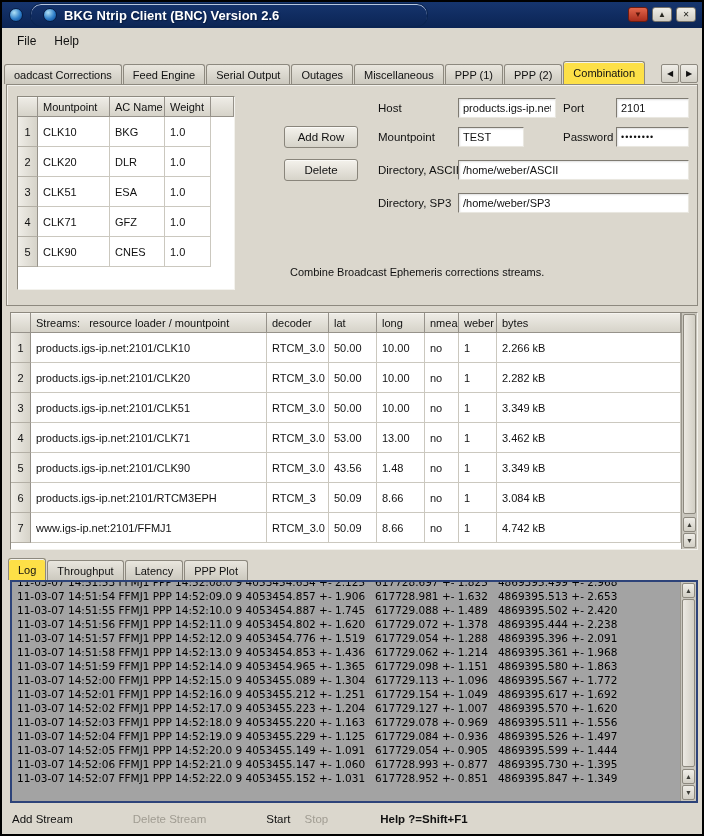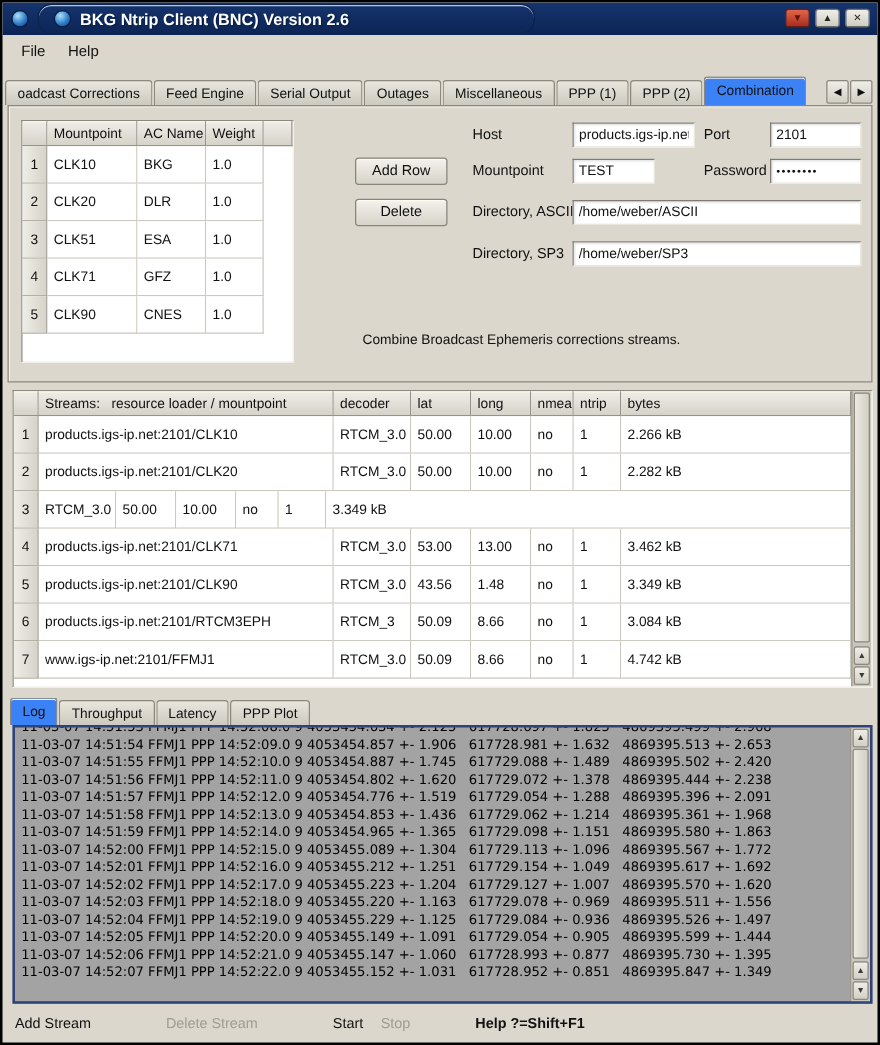--- a/index.html
+++ b/index.html
@@ -34,21 +34,21 @@
   .menu-item { padding:3px 9px; }
   .sunken { border:1px solid; border-color:#8d897f #f3f2ed #f3f2ed #8d897f; }
   
   .tabbar { position:absolute; display:flex; align-items:flex-end; overflow:hidden; z-index:3; }
   .tabbar.main { left:2px; top:59px; right:42px; height:23px; }
   .tabbar.bottom { left:6px; top:556px; height:22px; }
   .tab { height:20px; display:flex; align-items:center; padding:0 9px; margin-right:1px;
     white-space:nowrap; font-size:11px;
     background:linear-gradient(#e9e6de,#ccc9bf); border:1px solid #8d897f; border-bottom:none;
     border-radius:3px 3px 0 0; }
-  .tab.active { height:23px; background:#3b82f6; box-shadow:inset 0 1px 0 #f3f2ed; }
+  .tab.active { height:23px; background:#fde047; box-shadow:inset 0 1px 0 #f3f2ed; }
   .tabbar.bottom .tab.active { height:22px; }
   .tab-scroll { position:absolute; right:4px; top:62px; display:flex; gap:1px; z-index:4; }
   .scroll-btn { width:18px; height:19px; display:flex; align-items:center; justify-content:center;
     font-size:8px; background:linear-gradient(#efede7,#d2cfc5); border:1px solid #8d897f; border-radius:2px; }
   
   .pane { position:absolute; left:4px; top:82px; right:4px; height:222px;
     background:#dbd7cd; border:1px solid #8d897f; box-shadow:inset 1px 1px 0 #f3f2ed; z-index:2; }
   .combo-frame { position:absolute; left:10px; top:11px; width:218px; height:194px;
     background:#fff; }
   .hdr-cell { background:linear-gradient(#efede7,#d6d3c9); border-right:1px solid #96928a;
@@ -221,21 +221,21 @@
 
   <div class="streams-frame">
     <div class="streams-body">
       <div class="thead">
         <div class="hdr-cell sc0"></div>
         <div class="hdr-cell sc1">Streams:   resource loader / mountpoint</div>
         <div class="hdr-cell sc2">decoder</div>
         <div class="hdr-cell sc3">lat</div>
         <div class="hdr-cell sc4">long</div>
         <div class="hdr-cell sc5">nmea</div>
-        <div class="hdr-cell sc6">ntrip</div>
+        <div class="hdr-cell sc6">weber</div>
         <div class="hdr-cell sc7">bytes</div>
       </div>
       <div>
 
           <div class="trow">
             <div class="rowhdr-cell sc0">1</div>
             <div class="data-cell sc1">products.igs-ip.net:2101/CLK10</div>
             <div class="data-cell sc2">RTCM_3.0</div>
             <div class="data-cell sc3">50.00</div>
             <div class="data-cell sc4">10.00</div>
@@ -250,20 +250,21 @@
             <div class="data-cell sc2">RTCM_3.0</div>
             <div class="data-cell sc3">50.00</div>
             <div class="data-cell sc4">10.00</div>
             <div class="data-cell sc5">no</div>
             <div class="data-cell sc6">1</div>
             <div class="data-cell sc7">2.282 kB</div>
           </div>
 
           <div class="trow">
             <div class="rowhdr-cell sc0">3</div>
+            <div class="data-cell sc1">products.igs-ip.net:2101/CLK51</div>
             <div class="data-cell sc2">RTCM_3.0</div>
             <div class="data-cell sc3">50.00</div>
             <div class="data-cell sc4">10.00</div>
             <div class="data-cell sc5">no</div>
             <div class="data-cell sc6">1</div>
             <div class="data-cell sc7">3.349 kB</div>
           </div>
 
           <div class="trow">
             <div class="rowhdr-cell sc0">4</div>

